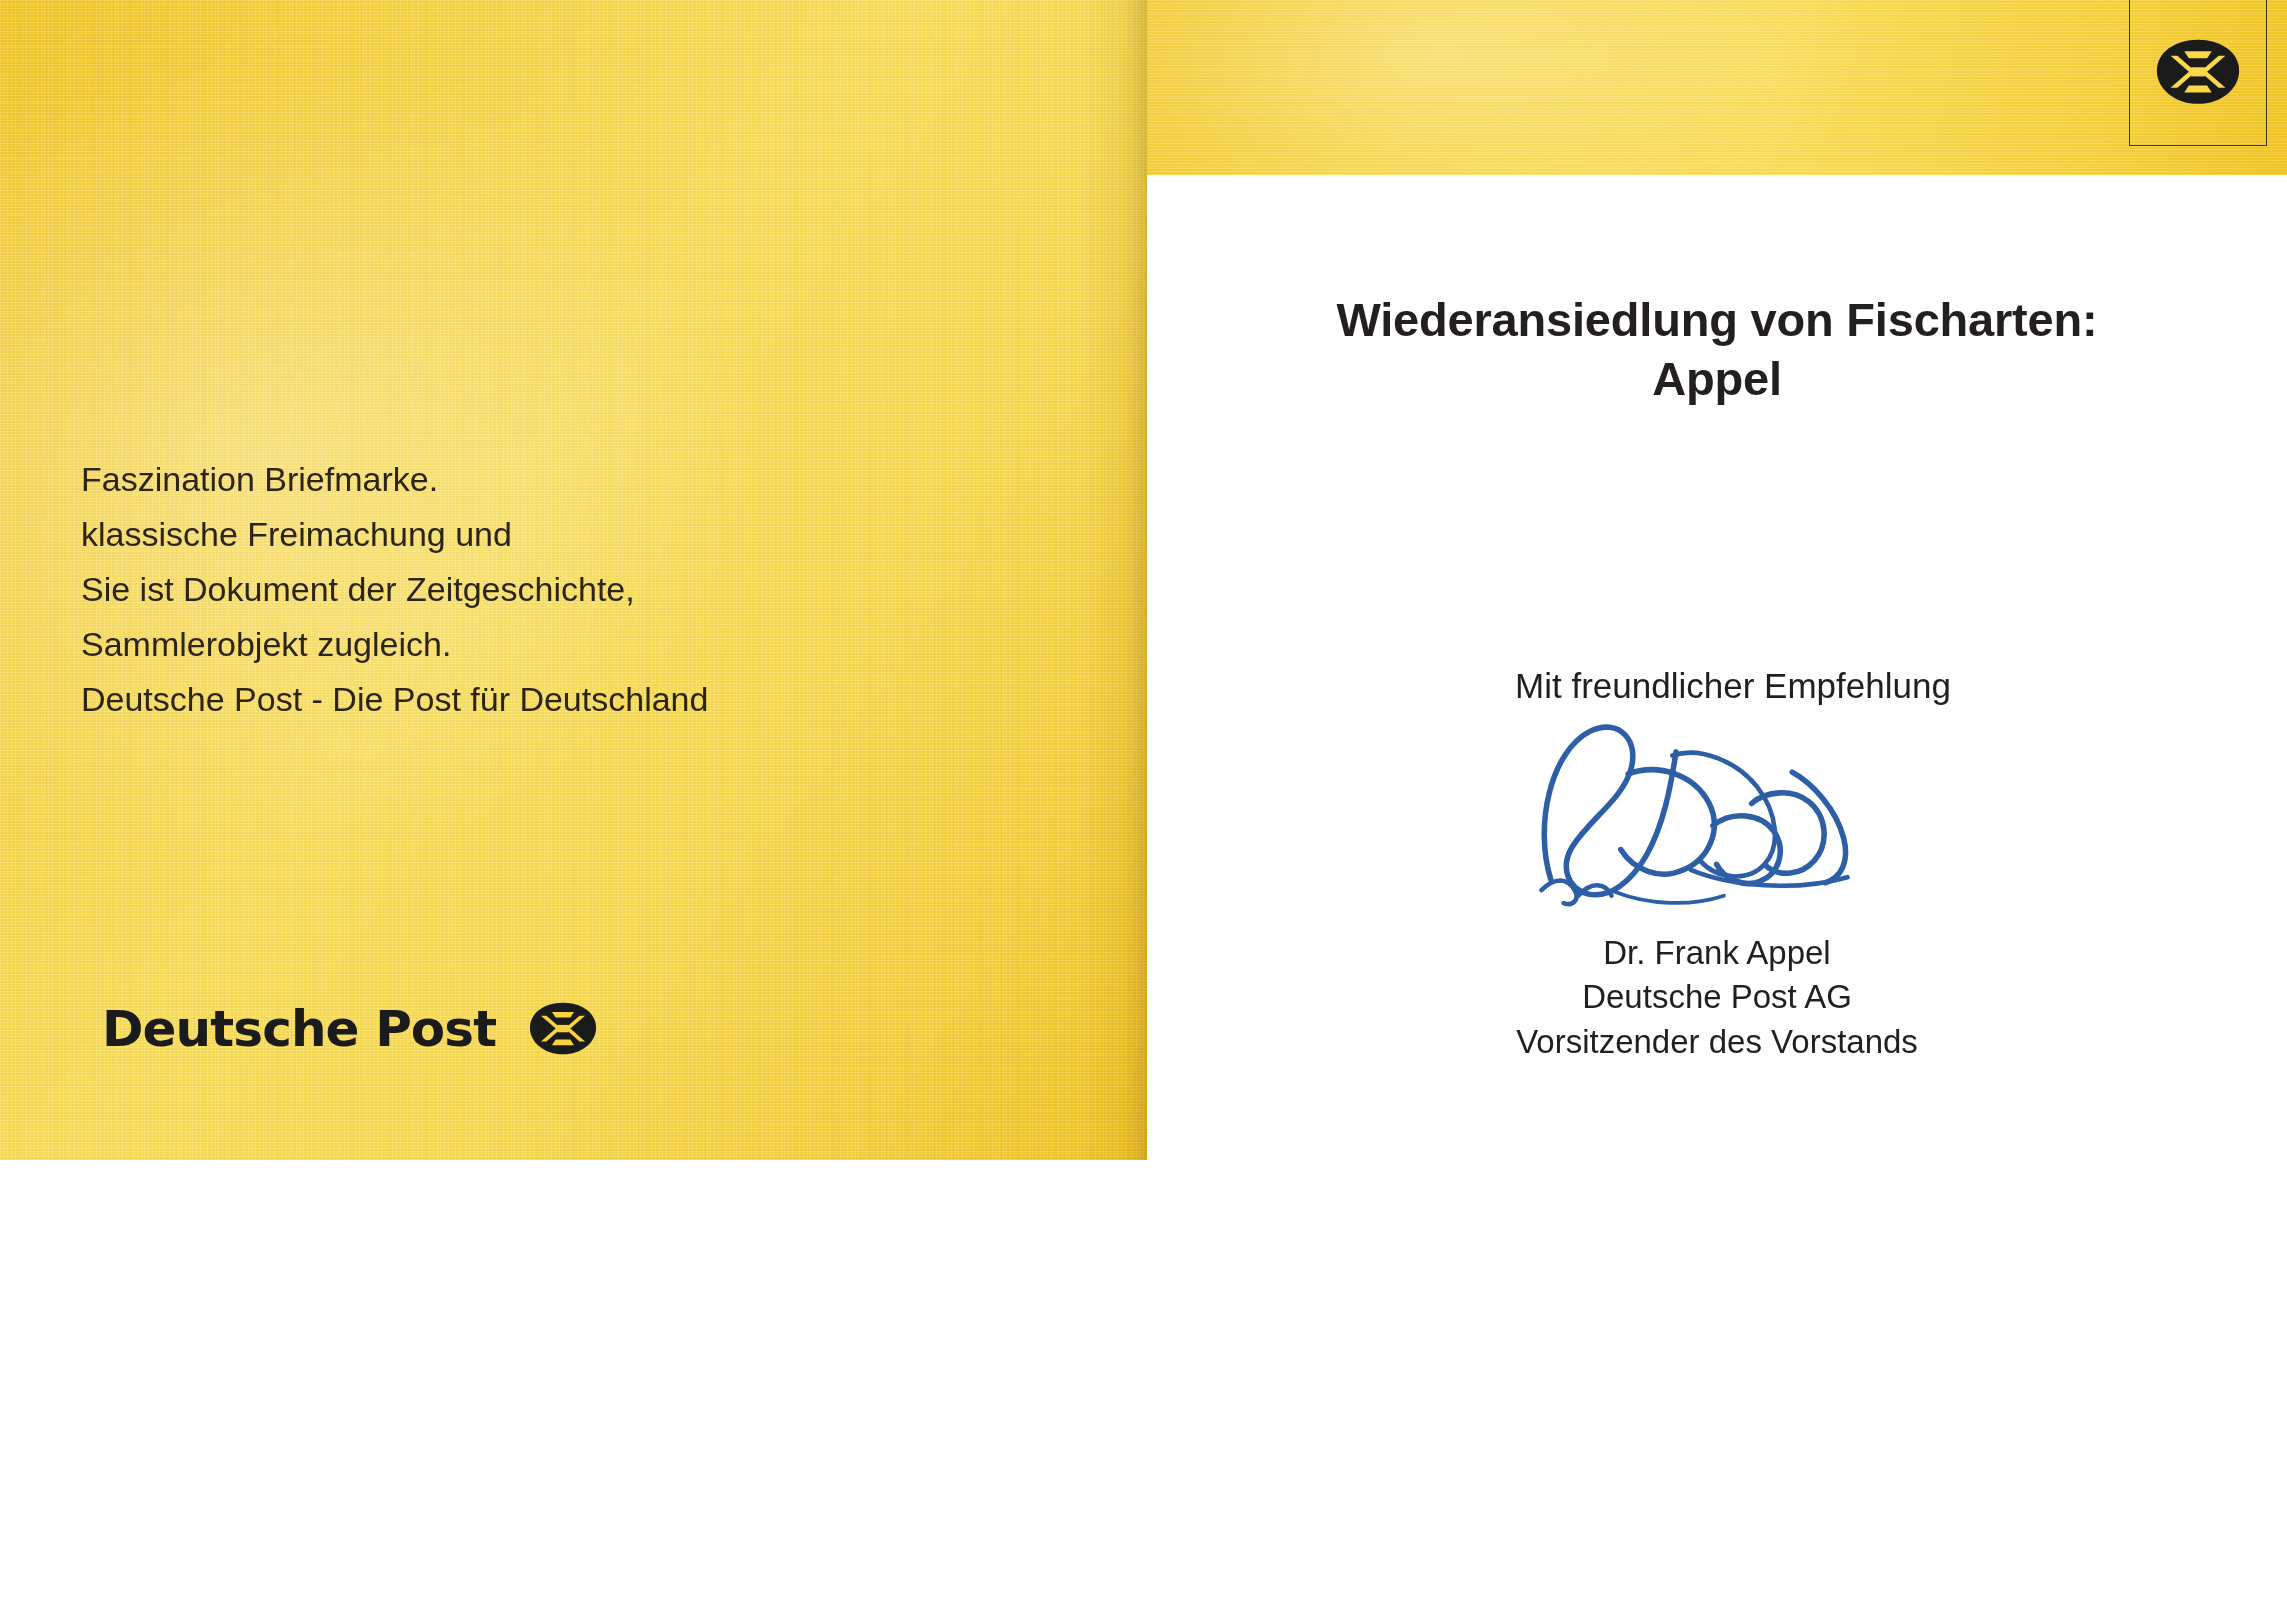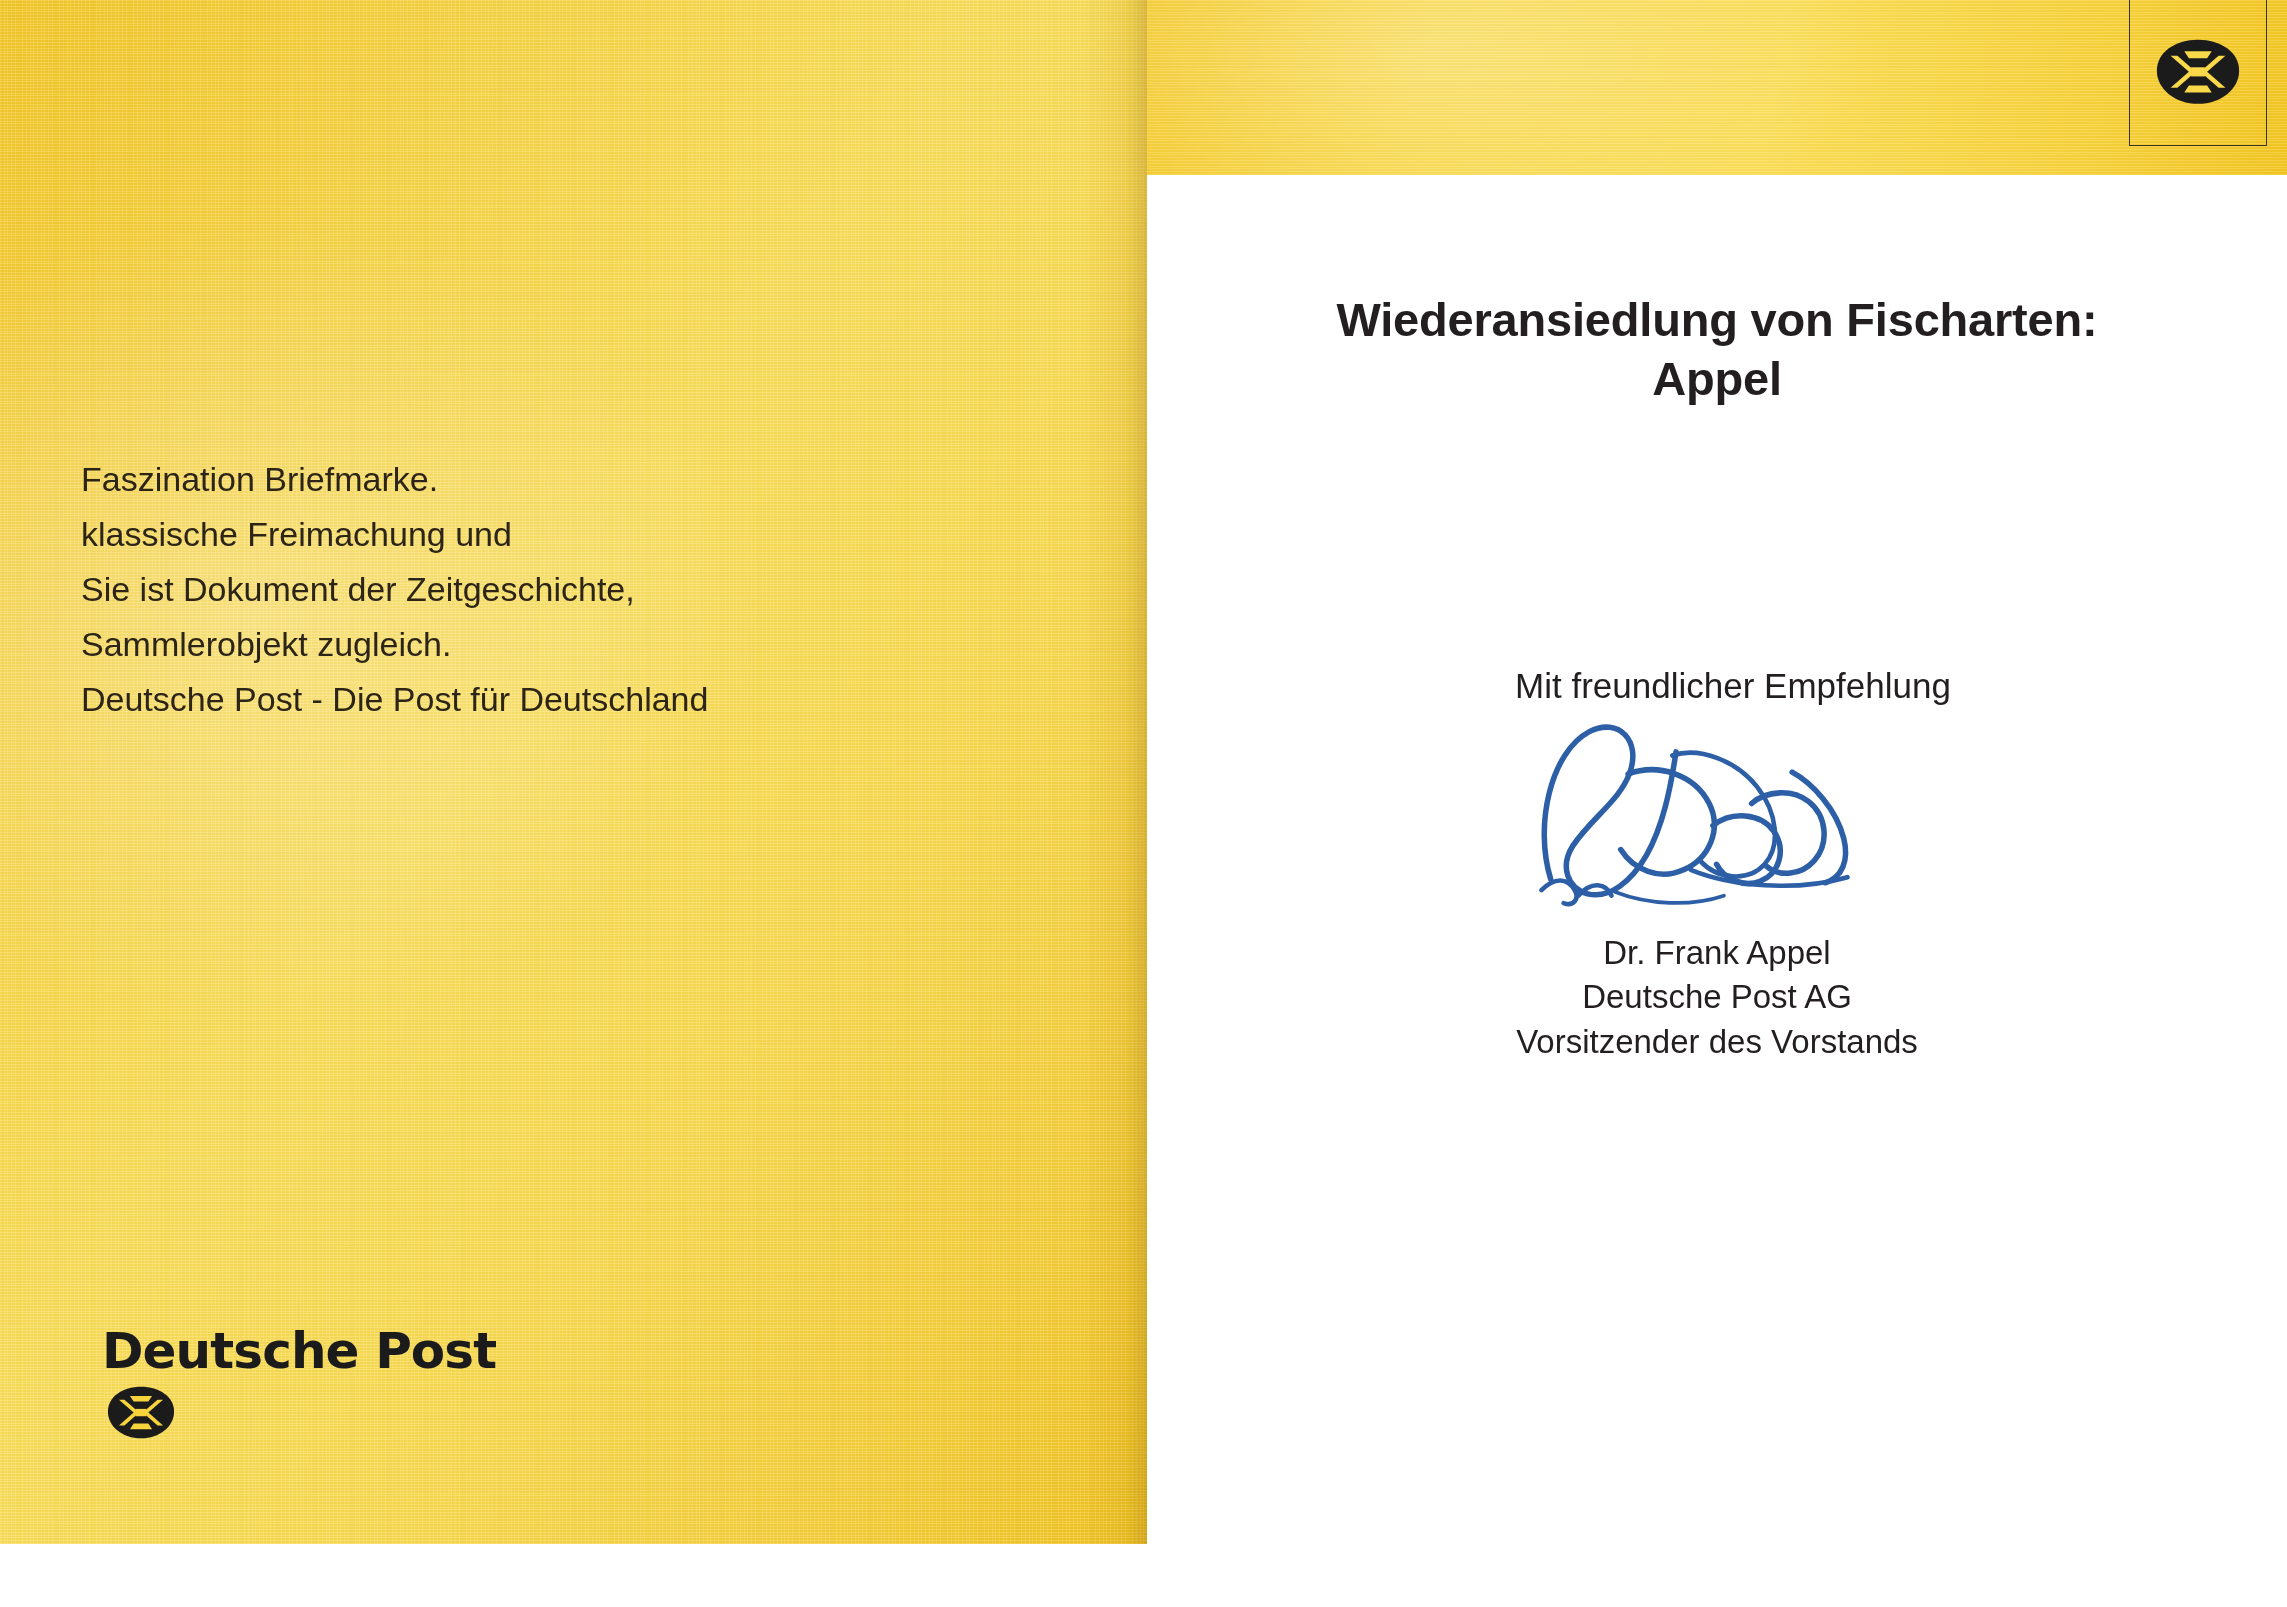--- a/index.html
+++ b/index.html
@@ -17,21 +17,21 @@
     overflow: hidden;
     background: #ffffff;
   }
 
   
   .left-panel {
     position: absolute;
     left: 0;
     top: 0;
     width: 1147px;
-    height: 1544px;
+    height: 1160px;
     background:
       repeating-linear-gradient(0deg, rgba(255,255,255,0.14) 0px, rgba(255,255,255,0.14) 0.9px, rgba(0,0,0,0.02) 0.9px, rgba(0,0,0,0.02) 2.8px),
       repeating-linear-gradient(90deg, rgba(255,255,255,0.10) 0px, rgba(255,255,255,0.10) 0.9px, rgba(0,0,0,0.015) 0.9px, rgba(0,0,0,0.015) 3.7px),
       linear-gradient(125deg, #f5c92a 0%, #f9d544 22%, #fcdf5a 45%, #fbdb50 66%, #f7d03a 85%, #f3c522 100%);
   }
   .left-panel .sheen {
     position: absolute;
     inset: 0;
     background: radial-gradient(ellipse 831px 646px at 22% 40%, rgba(255,255,255,0.28), rgba(255,255,255,0) 62%);
     pointer-events: none;
@@ -137,23 +137,22 @@
     white-space: nowrap;
   }
   .motto div { display: block; }
 
   
   .wordmark {
     position: absolute;
     left: 102px;
     bottom: 102px;
     display: flex;
-    align-items: flex-start;
-    gap: 5px;
-    flex-direction: column;
+    align-items: flex-end;
+    gap: 28px;
   }
   .wordmark .word {
     font-family: "DejaVu Sans", sans-serif;
     font-weight: bold;
     font-size: 50px;
     letter-spacing: -0.9px;
     color: #1b1b1b;
   }
   .wordmark .horn-small svg { display: block; }
 </style>

